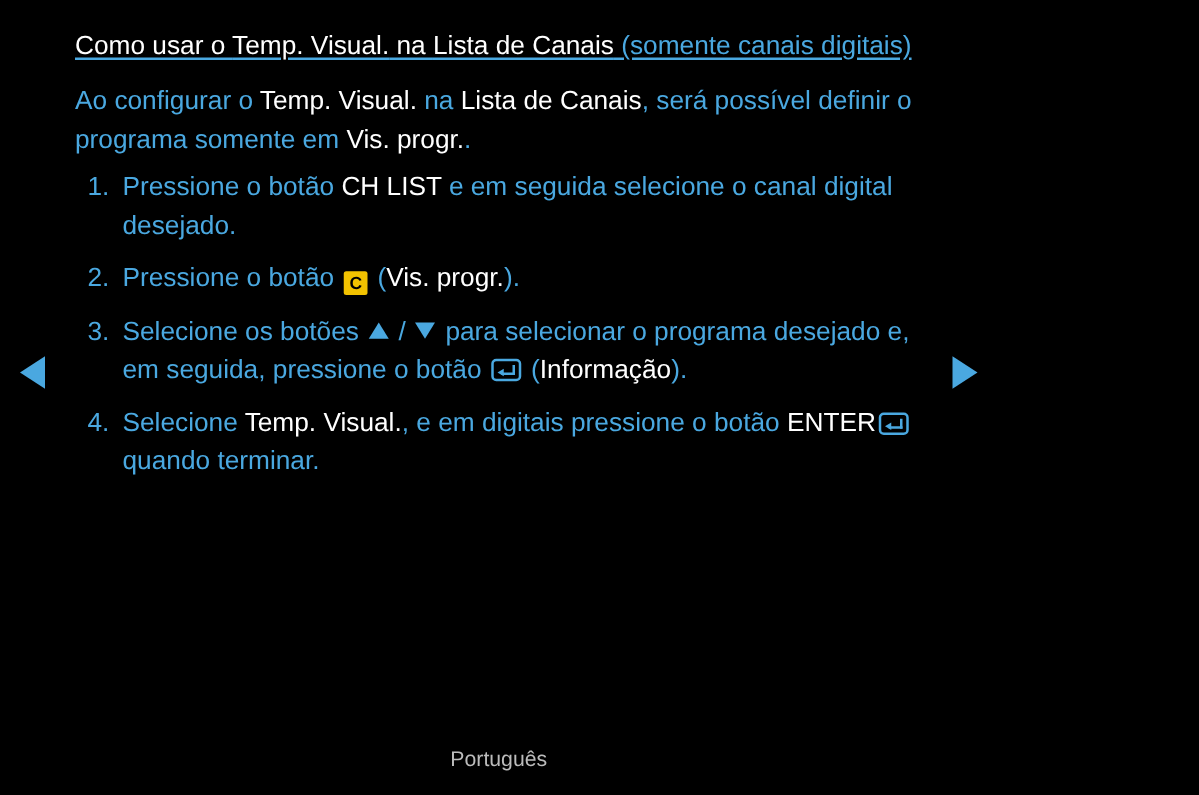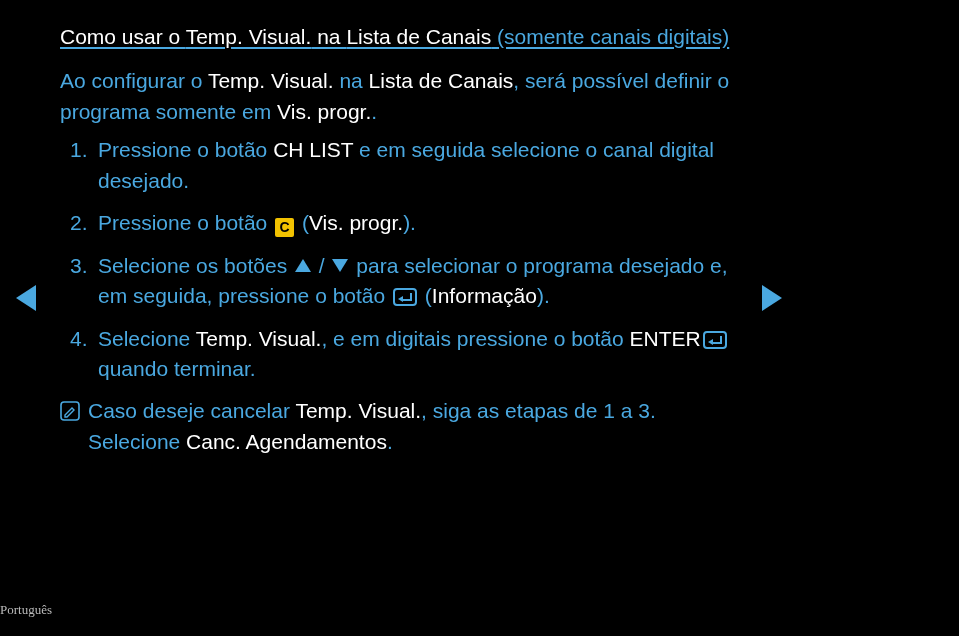--- a/index.html
+++ b/index.html
@@ -21,21 +21,21 @@
   .tri-up, .tri-down { display: inline-block; width: 0; height: 0; vertical-align: 1px; margin: 0 2px; }
   .tri-up { border-left: 8px solid transparent; border-right: 8px solid transparent; border-bottom: 13px solid #4aa8e0; }
   .tri-down { border-left: 8px solid transparent; border-right: 8px solid transparent; border-top: 13px solid #4aa8e0; }
   .enter-icon { display: inline-block; width: 24px; height: 18px; border: 2px solid #4aa8e0; border-radius: 4px; vertical-align: -3px; margin: 0 2px; position: relative; }
   .enter-icon::before { content: ""; position: absolute; right: 3px; top: 3px; width: 9px; height: 6px; border-right: 2px solid #4aa8e0; border-bottom: 2px solid #4aa8e0; }
   .enter-icon::after { content: ""; position: absolute; left: 3px; bottom: 2px; width: 0; height: 0; border-top: 3px solid transparent; border-bottom: 3px solid transparent; border-right: 5px solid #4aa8e0; }
   .note-svg { display: inline-block; vertical-align: -3px; }
   .nav-left, .nav-right { position: absolute; top: 285px; width: 0; height: 0; cursor: pointer; }
   .nav-left { left: 16px; border-top: 13px solid transparent; border-bottom: 13px solid transparent; border-right: 20px solid #4aa8e0; }
   .nav-right { right: 16px; border-top: 13px solid transparent; border-bottom: 13px solid transparent; border-left: 20px solid #4aa8e0; }
-  .footer { position: absolute; bottom: 18px; width: 100%; color: #bbb; font-size: 13px; font-family: Liberation Serif, serif; }
+  .footer { position: absolute; bottom: 18px; width: 100%; text-align: center; color: #bbb; font-size: 17px; }
 </style>
 </head>
 <body>
 
 <div class="page">
 
   <div class="content">
 
     <div class="title-row underline">
       <span class="white">Como usar o </span><span class="white">Temp. Visual.</span><span class="white"> na </span><span class="white">Lista de Canais</span><span>  (somente canais digitais)</span>
@@ -70,31 +70,20 @@
 
       <li>
         <div class="num">4.</div>
         <div class="body">
           <span>Selecione </span><span class="white">Temp. Visual.</span><span>, e em digitais pressione o botão </span><span class="white">ENTER</span><span class="enter-icon"></span><span> quando terminar.</span>
         </div>
       </li>
 
     </ol>
 
-    <div class="note-row">
-      <div class="note-icon">
-        <svg class="note-svg" width="20" height="20" viewBox="0 0 20 20">
-          <rect x="1" y="1" width="18" height="18" rx="3" ry="3" fill="none" stroke="#4aa8e0" stroke-width="1.6"></rect>
-          <path d="M5 14 L12 7 L14 9 L7 16 L5 16 Z" fill="none" stroke="#4aa8e0" stroke-width="1.4"></path>
-        </svg>
-      </div>
-      <div class="note-body">
-        <span>Caso deseje cancelar </span><span class="white">Temp. Visual.</span><span>, siga as etapas de 1 a 3. Selecione </span><span class="white">Canc. Agendamentos</span><span>.</span>
-      </div>
-    </div>
 
   </div>
 
   <div class="nav-left"></div>
   <div class="nav-right"></div>
 
   <div class="footer">Português</div>
 
 </div>
 

